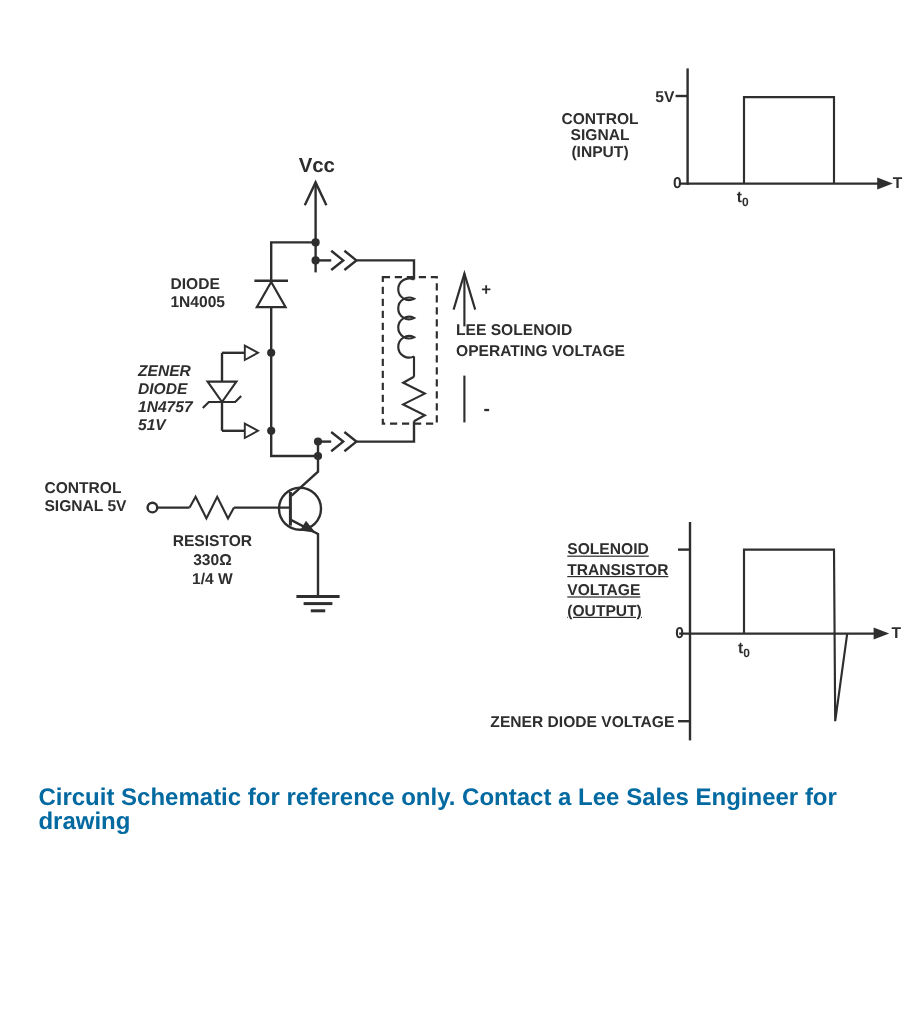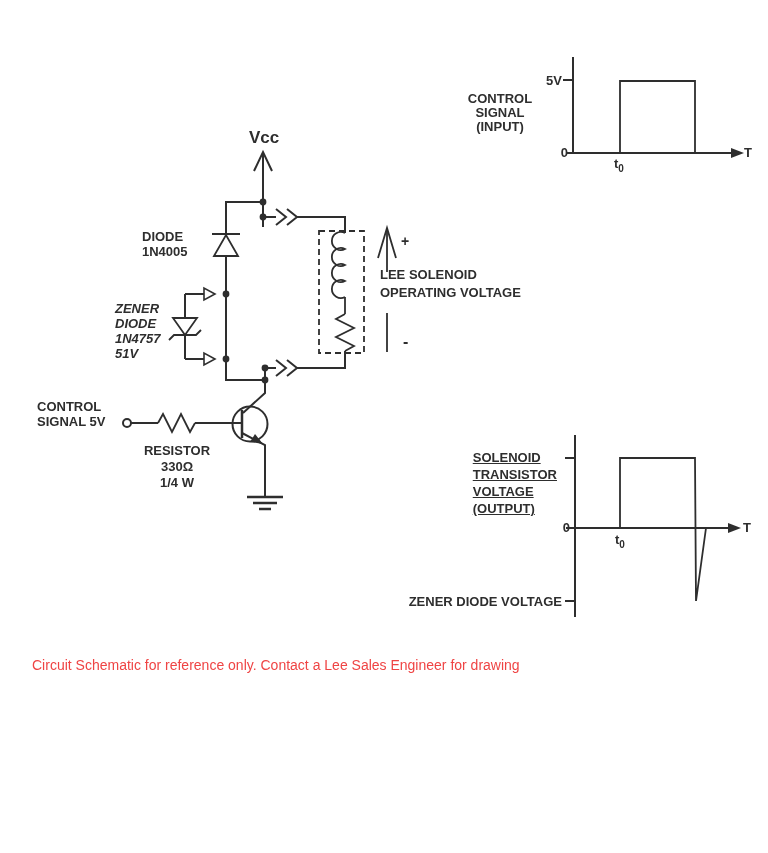--- a/index.html
+++ b/index.html
@@ -8,21 +8,21 @@
     font-family:"Liberation Sans", sans-serif;color:#2e2e2e;
   }
   .canvas svg{position:absolute;left:0;top:0;}
   .lbl{position:absolute;font-size:13px;font-weight:700;line-height:15px;white-space:pre;color:#2e2e2e;}
   .lbl.center{transform:translateX(-50%);text-align:center;}
   .lbl.right{text-align:left;}
   .vcc{font-size:17px;}
   .plus{font-size:14px;}
   .minus{font-size:16px;}
   .t0 sub{font-size:10px;font-weight:700;}
-  .caption{position:absolute;font-size:14px;font-weight:400;line-height:20px;color:#ef4444;}
+  .caption{position:absolute;font-size:20px;font-weight:700;line-height:20px;color:#0369a1;}
   .s2{stroke:#2e2e2e;stroke-width:2;fill:none;}
   .s18{stroke:#2e2e2e;stroke-width:1.8;fill:none;}
   .s25{stroke:#2e2e2e;stroke-width:2.5;fill:none;}
   .fillink{fill:#2e2e2e;stroke:none;}
   .openhead{stroke:#2e2e2e;stroke-width:1.6;fill:#ffffff;}
   .dashbox{stroke:#2e2e2e;stroke-width:1.8;fill:none;stroke-dasharray:6 4;}
 </style>
 </head>
 <body>
 

